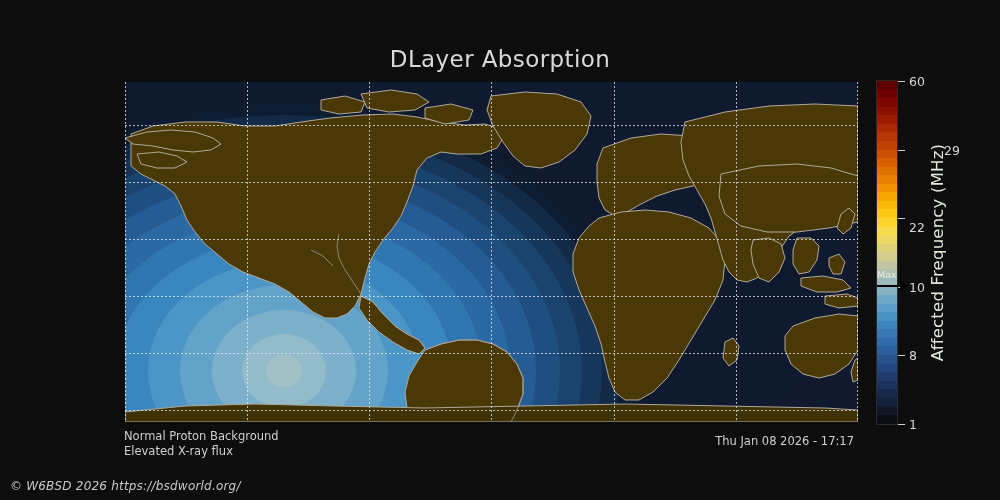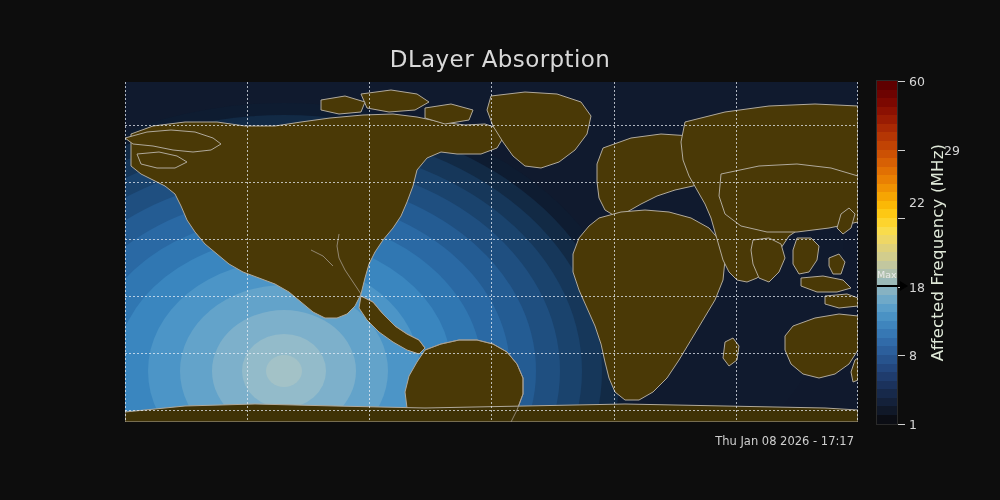--- a/index.html
+++ b/index.html
@@ -279,32 +279,37 @@
       <div class="band" style="height: 8.575px; background: rgb(20, 33, 58);"></div>
       <div class="band" style="height: 8.575px; background: rgb(16, 24, 40);"></div>
       <div class="band" style="height: 8.575px; background: rgb(11, 13, 20);"></div>
     </div>
   <div class="cb-ticks">
       <div class="tk" style="top: 344px;"></div>
       <div class="tl" style="top: 344px;">1</div>
       <div class="tk" style="top: 275.4px;"></div>
       <div class="tl" style="top: 275.4px;">8</div>
       <div class="tk" style="top: 206.8px;"></div>
-      <div class="tl" style="top: 206.8px;">18</div>
+      <div class="tl" style="top: 206.8px;">10</div>
       <div class="tk" style="top: 138.2px;"></div>
-      <div class="tl" style="top: 122px;">22</div>
+      <div class="tl" style="top: 147px;">22</div>
       <div class="tk" style="top: 69.6px;"></div>
       <div class="tl" style="top: 69.6px; margin-left: 35px;">29</div>
       <div class="tk" style="top: 1px;"></div>
       <div class="tl" style="top: 1px;">60</div>
     </div>
   <div class="cb-label">Affected Frequency (MHz)</div>
 
   <div class="maxmark" style="top: 270.96px;">
     <span class="mt">Max</span>
     <span class="ml"></span>
     <span class="mh"></span>
   </div>
 
+  <div class="cap-left">
+    <div>Normal Proton Background</div>
+    <div>Elevated X-ray flux</div>
+  </div>
 
   <div class="cap-right">Thu Jan 08 2026 - 17:17</div>
 
+  <div class="footer">© W6BSD 2026 https://bsdworld.org/</div>
 </div>
 
 </body></html>

